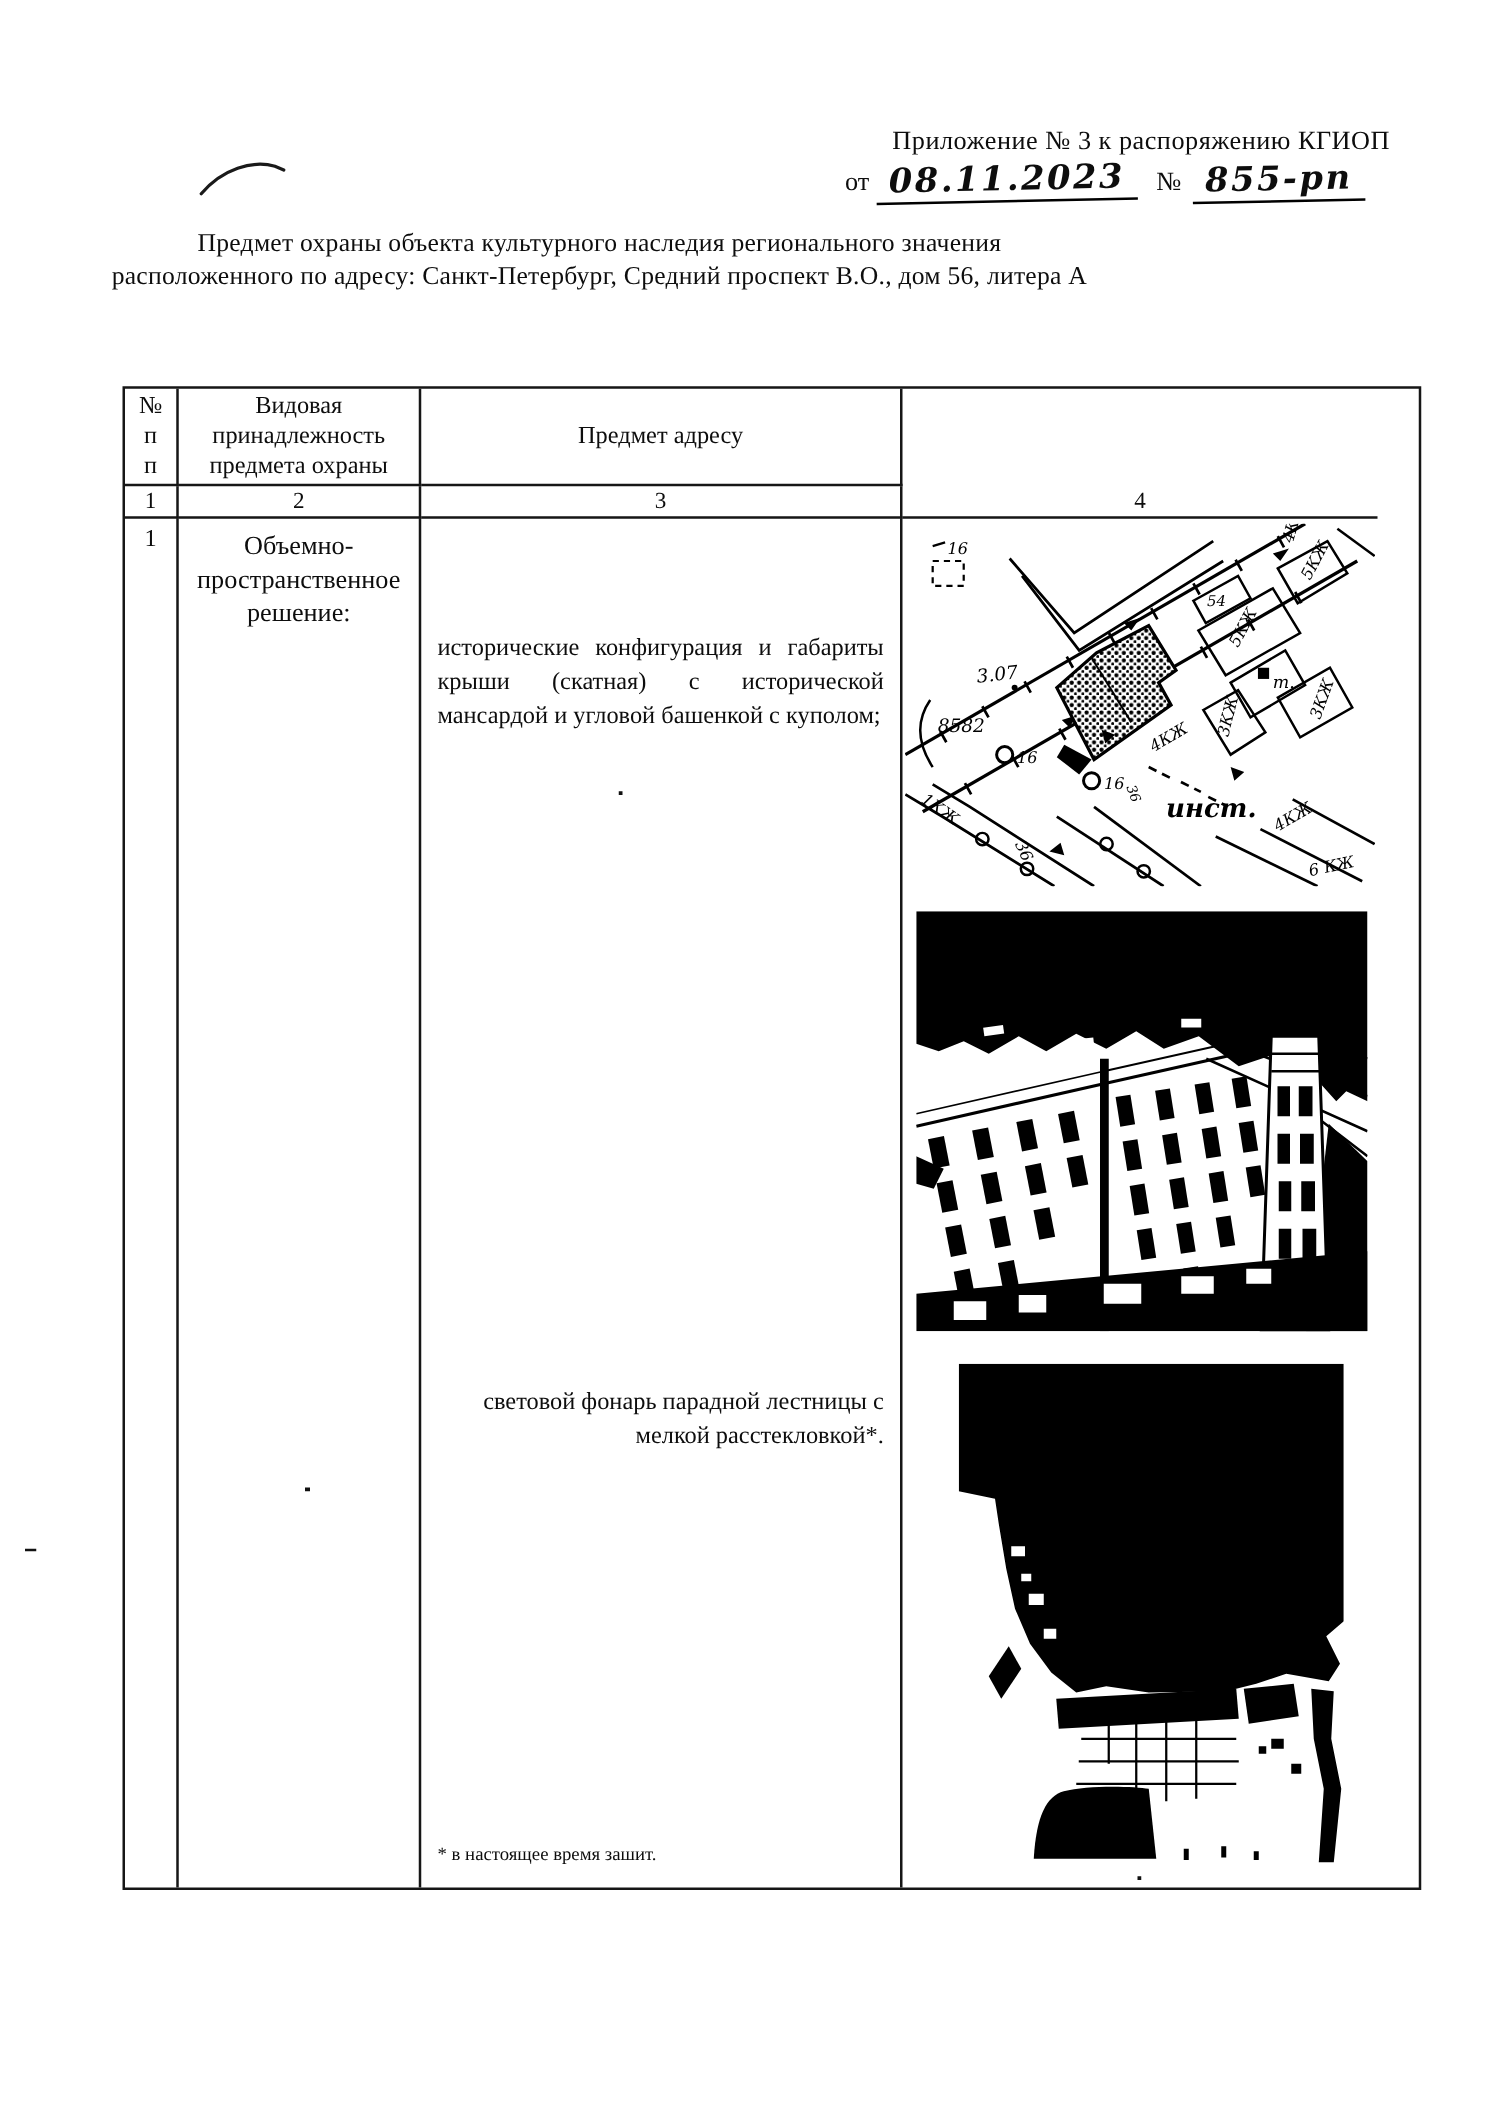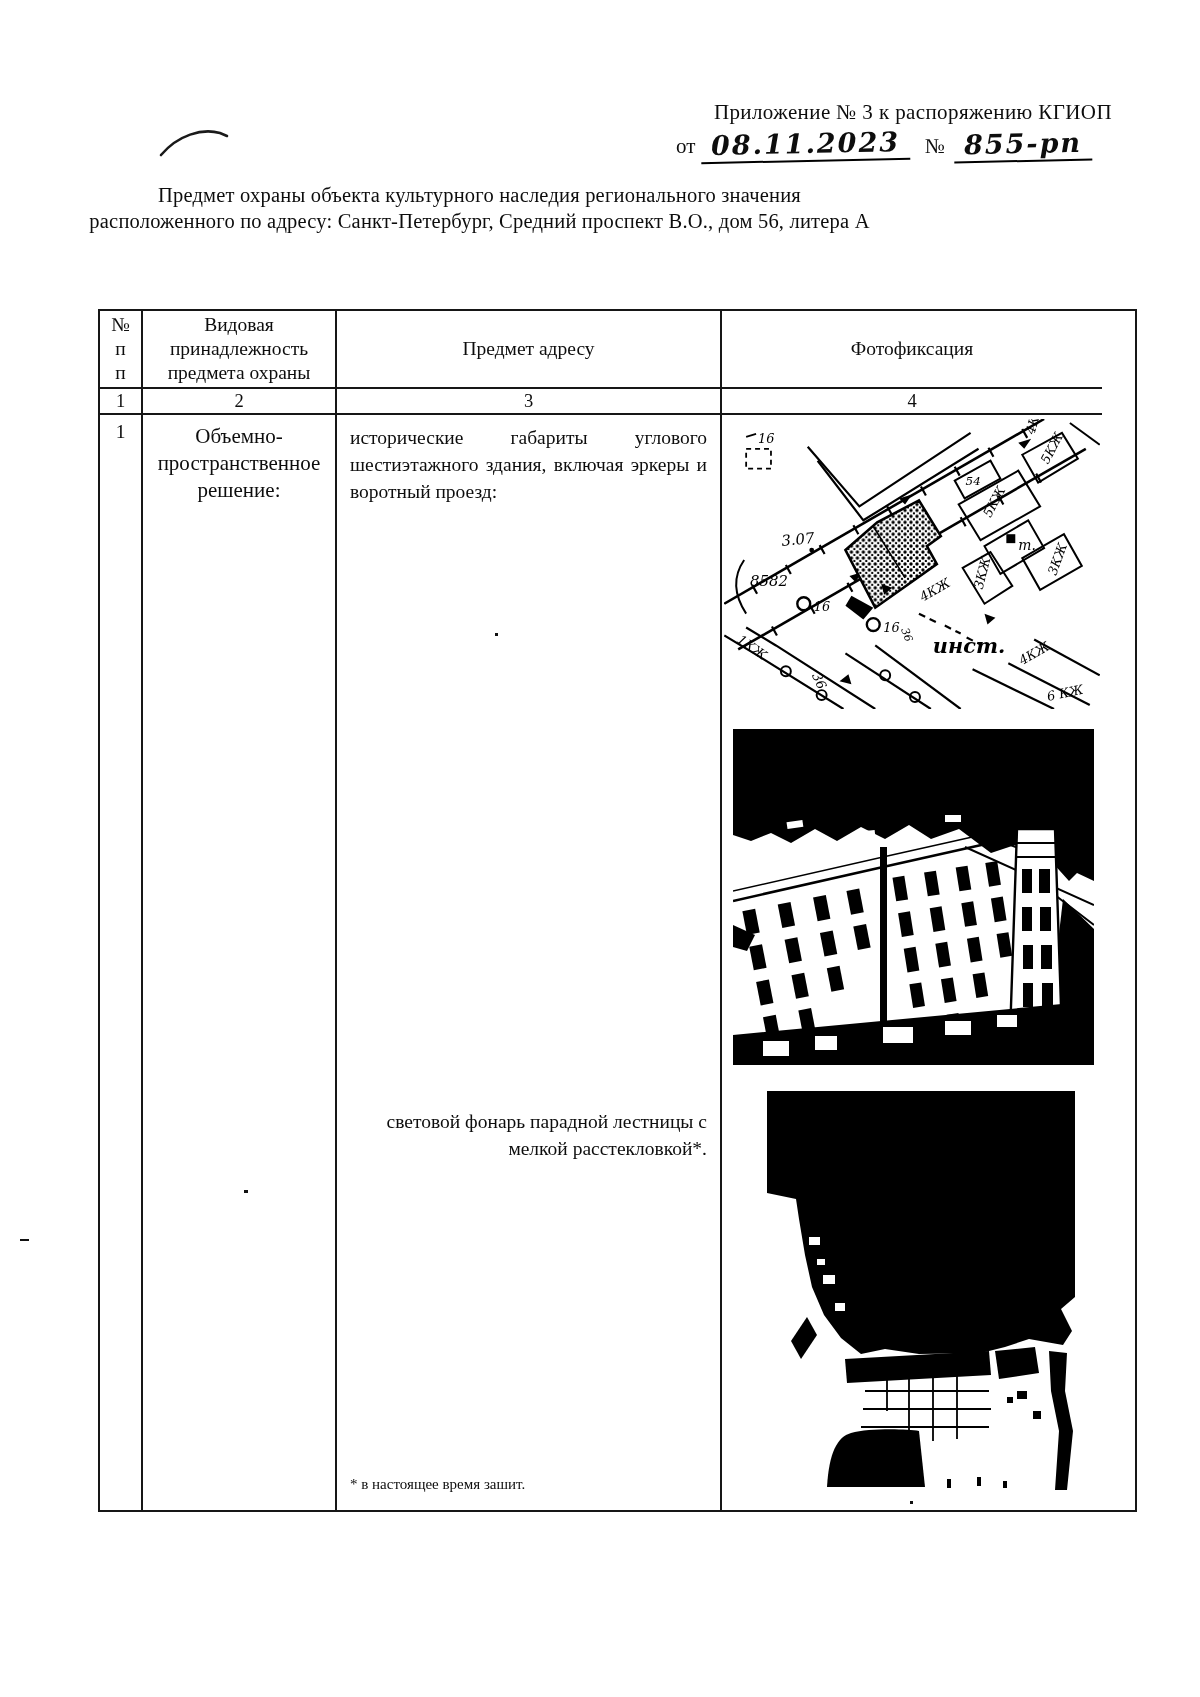--- a/index.html
+++ b/index.html
@@ -111,36 +111,35 @@
       <div data-interactable="false">№</div>
       <div data-interactable="false">п</div>
       <div data-interactable="false">п</div>
     </div>
     <div class="cell c2" data-interactable="false">
       <div data-interactable="false">Видовая</div>
       <div data-interactable="false">принадлежность</div>
       <div data-interactable="false">предмета охраны</div>
     </div>
     <div class="cell c3" data-interactable="false">Предмет адресу</div>
-    <div class="cell c4" data-interactable="false">Фотофиксация</div>
   </div>
 
   <div class="t-row nums" data-interactable="false">
     <div class="cell c1" data-interactable="false">1</div>
     <div class="cell c2" data-interactable="false">2</div>
     <div class="cell c3" data-interactable="false">3</div>
     <div class="cell c4" data-interactable="false">4</div>
   </div>
 
   <div class="t-row content" data-interactable="false">
     <div class="cell c1 rownum" data-interactable="false">1</div>
     <div class="cell c2 category" data-interactable="false">Объемно-пространственное решение:</div>
 
     <div class="cell c3" data-interactable="false">
-      <p class="item item-1" data-interactable="false">исторические габариты углового шестиэтажного здания, включая эркеры и воротный проезд:</p>
+      <p class="item item-2" data-interactable="false">исторические конфигурация и габариты крыши (скатная) с исторической мансардой и угловой башенкой с куполом;</p>
       <p class="item item-3" data-interactable="false">световой фонарь парадной лестницы с мелкой расстекловкой*.</p>
       <div class="footnote" data-interactable="false">* в настоящее время зашит.</div>
     </div>
 
     <div class="cell c4" data-interactable="false">
 
       <svg class="fig fig-map" data-interactable="false" width="376" height="290" viewBox="0 0 378 292">
         <defs>
           <pattern id="speck" width="6" height="6" patternUnits="userSpaceOnUse">
             <rect width="6" height="6" fill="#fff"></rect>

